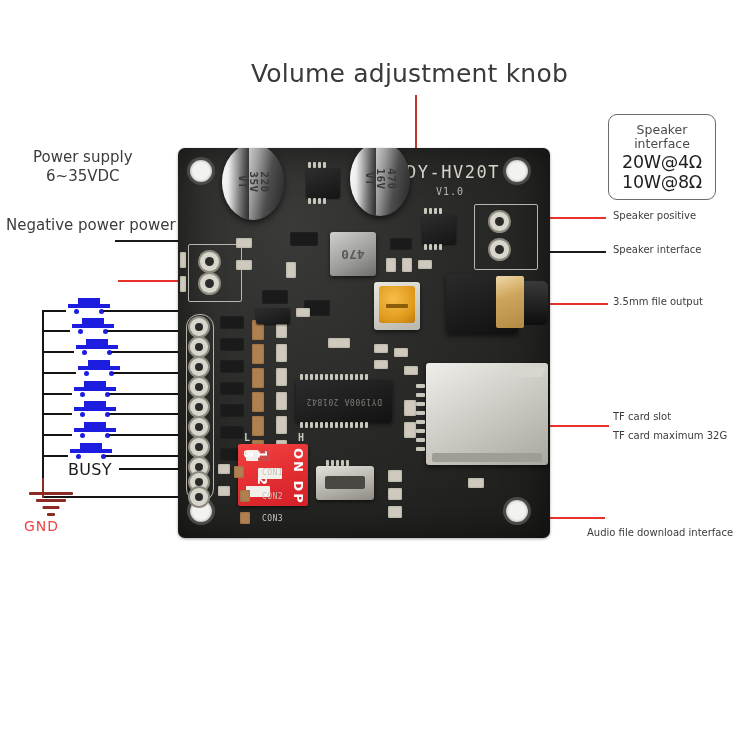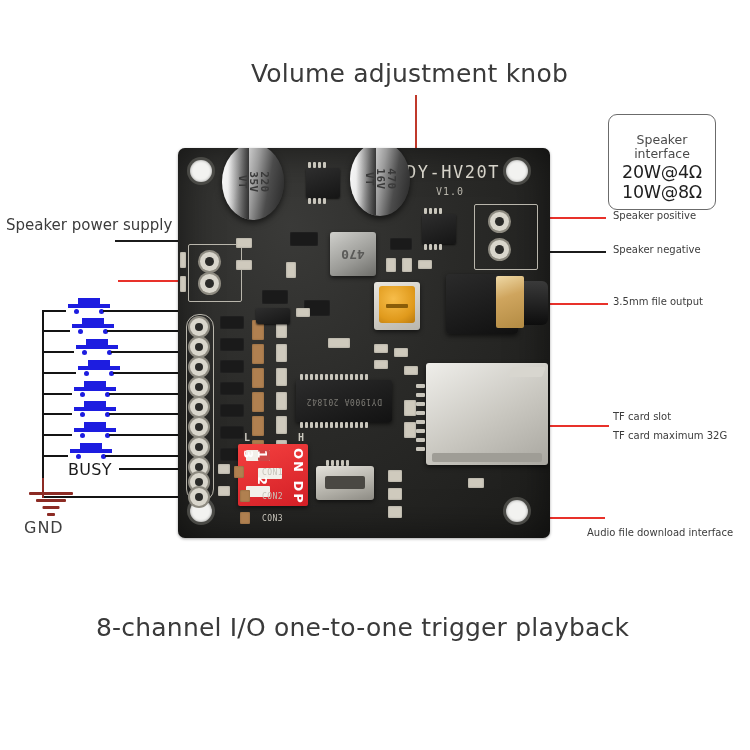--- a/index.html
+++ b/index.html
@@ -47,21 +47,21 @@
     letter-spacing: 0.2px;
     white-space: nowrap;
   }
 
   
   #spk-box {
     left: 608px; top: 114px;
     width: 108px;
     border: 1.6px solid #6b6b6b;
     border-radius: 9px;
-    padding: 18px 2px 6px;
+    padding: 8px 2px 6px;
     text-align: center;
     box-sizing: border-box;
   }
   #spk-box .sm { font-size: 12.5px; color: #4a4a4a; line-height: 1.15; }
   #spk-box .bg { font-size: 17.5px; color: #1f1f1f; line-height: 1.18; letter-spacing: -0.3px; }
 
   
   #board {
     left: 178px; top: 148px;
     width: 372px; height: 390px;
@@ -248,55 +248,58 @@
 
   
   .btn-sym { position:absolute; }
   .btn-sym .cap  { position:absolute; left:16px; top:0; width:22px; height:7px; background:#1d1de0; }
   .btn-sym .stem { position:absolute; left:6px; top:6px; width:42px; height:4px; background:#1d1de0; }
   .btn-sym .ldot { position:absolute; left:12px; top:11px; width:5px; height:5px; border-radius:50%; background:#1d1de0; }
   .btn-sym .rdot { position:absolute; left:37px; top:11px; width:5px; height:5px; border-radius:50%; background:#1d1de0; }
 
   #gnd-sym { position:absolute; left:28px; top:492px; width:46px; height:26px; }
   #gnd-sym i { position:absolute; left:50%; transform:translateX(-50%); background:#8c2b24; height:2.5px; border-radius:1px; }
-  #gnd-lbl { position:absolute; left:24px; top:518px; color:#404040; font-size:16px; letter-spacing:1px;text-align:center; }
+  #gnd-lbl { position:absolute; left:24px; top:518px; color:#ef4444; font-size:14px; letter-spacing:1px;text-align:center; }
 
   #busy-lbl { position:absolute; left:68px; top:460px; font-size:16px; color:#1b1b1b; letter-spacing:.3px; }
 </style>
 </head>
 <body>
 
 <div id="root">
 
   <div class="abs lbl" id="title-volume">Volume adjustment knob</div>
 
-  <div class="abs lbl" id="caption-bottom">8-channel I/O one-to-one trigger playback</div>
 
   <div class="abs" id="spk-box">
     <div class="sm">Speaker</div>
     <div class="sm">interface</div>
     <div class="bg">20W@4Ω</div>
     <div class="bg">10W@8Ω</div>
   </div>
 
-
-  <div class="abs lbl" style="left:6px; top:216px; font-size:15px;">Speaker power supply</div>
+  <div class="abs lbl" style="left:33px; top:148px; font-size:15px;">
+    <div>Power supply</div>
+    <div style="text-align:center;">6~35VDC</div>
+  </div>
+
+  <div class="abs lbl" style="left:6px; top:216px; font-size:15px;">Negative power power</div>
   <div class="lead-black" style="left:115px; top:240px; width:98px;"></div>
   <div class="dot-black" style="left:203px; top:235px;"></div>
 
   <div class="lead-red" style="left:118px; top:280px; width:92px;"></div>
   <div class="dot-red" style="left:202px; top:275px;"></div>
 
   <div class="lead-red" style="left:538px; top:217px; width:68px;"></div>
   <div class="dot-red" style="left:530px; top:212px;"></div>
   <div class="abs lbl" style="left:613px; top:210px;">Speaker positive</div>
 
   <div class="lead-black" style="left:543px; top:251px; width:63px;"></div>
   <div class="dot-black" style="left:534px; top:246px;"></div>
-  <div class="abs lbl" style="left:613px; top:244px;">Speaker negative</div>
+  <div class="abs lbl" style="left:613px; top:244px;">Speaker interface</div>
 
   <div class="lead-red" style="left:545px; top:303px; width:63px;"></div>
   <div class="dot-red" style="left:528px; top:298px;"></div>
   <div class="abs lbl" style="left:613px; top:296px;">3.5mm file output</div>
 
   <div class="lead-red" style="left:517px; top:425px; width:92px;"></div>
   <div class="dot-red" style="left:508px; top:420px;"></div>
   <div class="abs lbl" style="left:613px; top:411px;">
     <div>TF card slot</div>
     <div style="margin-top:6px;">TF card maximum 32G</div>

